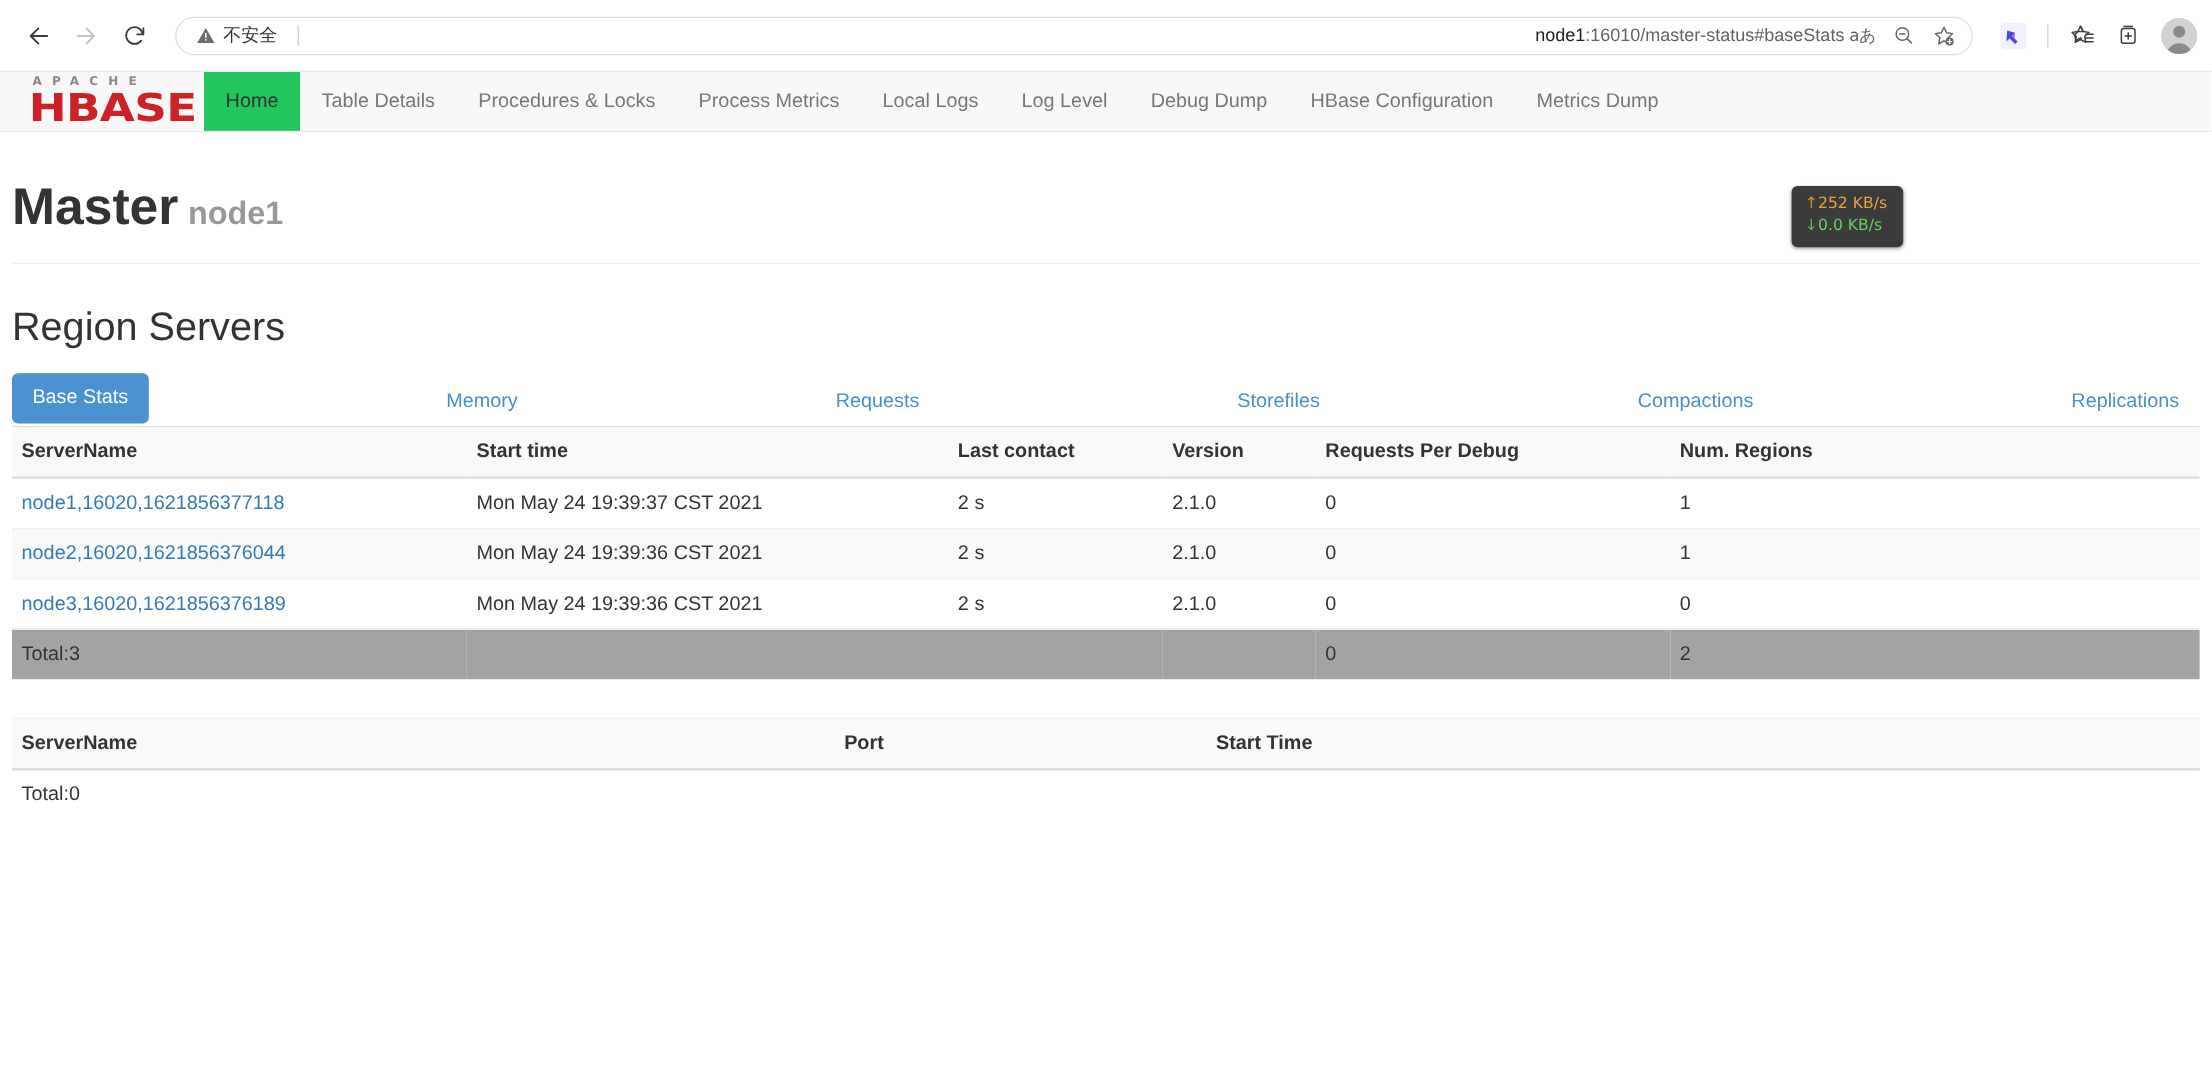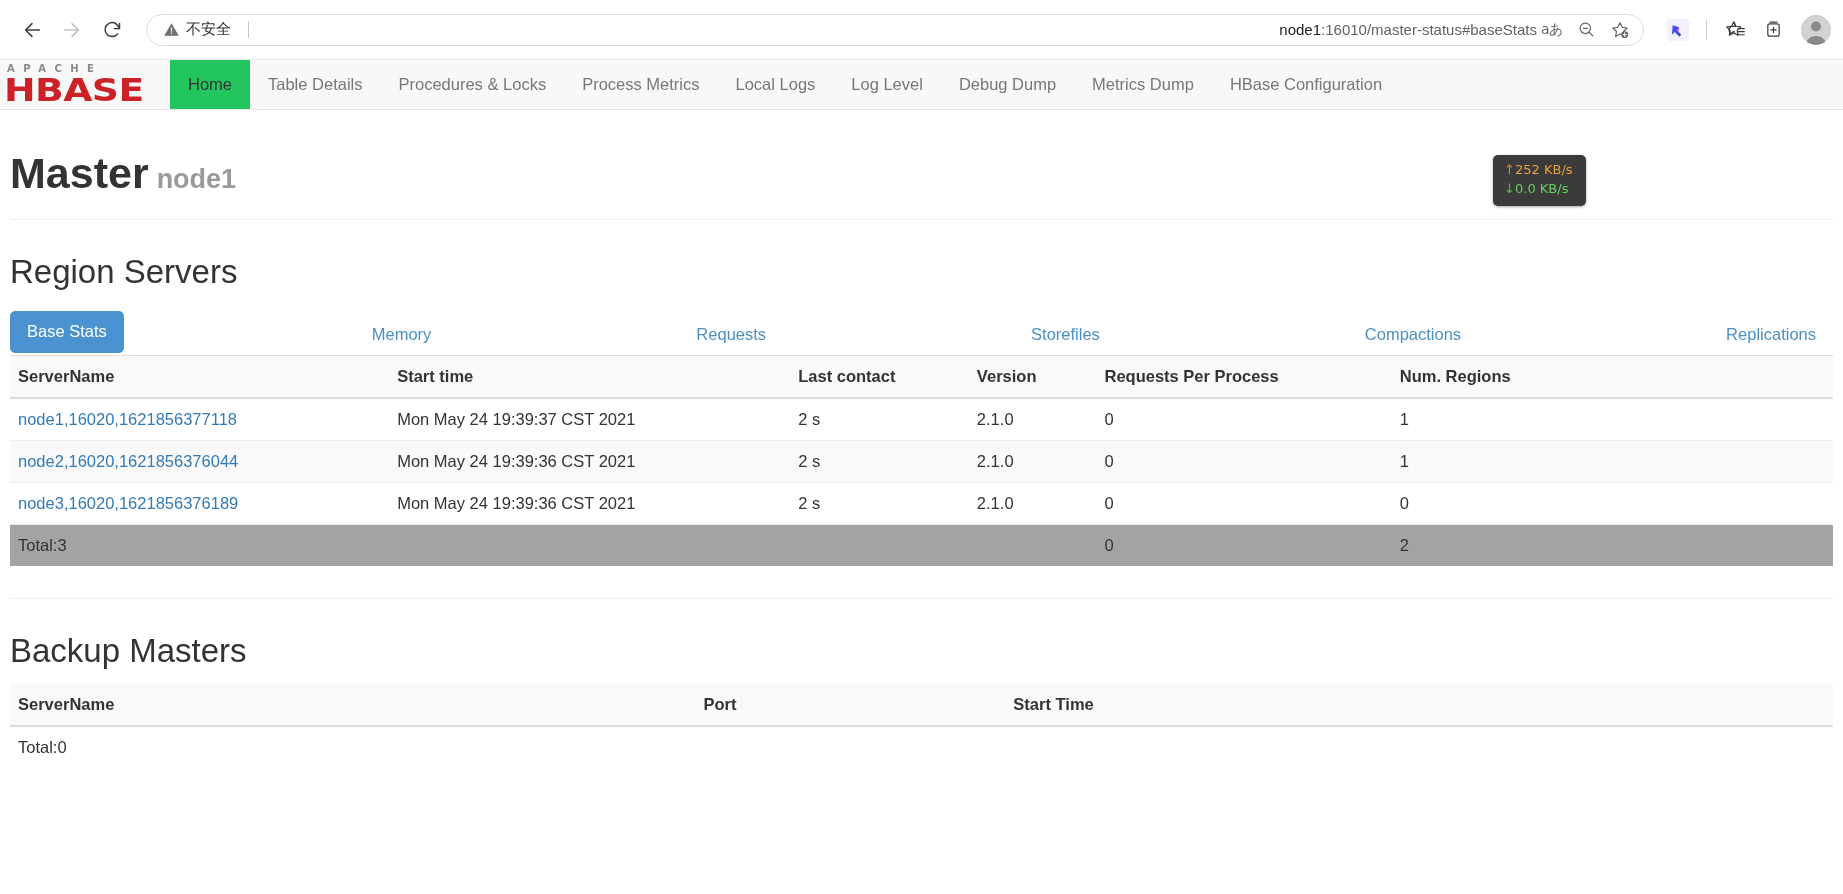--- a/index.html
+++ b/index.html
@@ -96,21 +96,21 @@
   .hb-navbar {
     height: 50px;
     background: #f8f8f8;
     border-bottom: 1px solid #e7e7e7;
     display: flex;
     align-items: stretch;
   }
   .brand {
     width: 170px;
     display: flex; flex-direction: column; justify-content: center;
-    padding-left: 4px;
+    padding-left: 24px;
     background: #f8f8f8;
   }
   .brand-apache {
     font-family: "DejaVu Sans", sans-serif;
     font-size: 10px; font-weight: bold;
     color: #8a8a8a;
     letter-spacing: 8.5px;
     line-height: 1;
     padding-left: 3px;
     margin-bottom: 1px;
@@ -333,22 +333,22 @@
     <div class="brand-hbase">HBASE</div>
   </div>
   <div class="hb-nav-items">
     <div class="hb-nav-item active">Home</div>
     <div class="hb-nav-item">Table Details</div>
     <div class="hb-nav-item">Procedures &amp; Locks</div>
     <div class="hb-nav-item">Process Metrics</div>
     <div class="hb-nav-item">Local Logs</div>
     <div class="hb-nav-item">Log Level</div>
     <div class="hb-nav-item">Debug Dump</div>
+    <div class="hb-nav-item">HBase Configuration</div>
     <div class="hb-nav-item">Metrics Dump</div>
-    <div class="hb-nav-item">HBase Configuration</div>
   </div>
 </div>
 
 <div class="content">
 
   <h1 class="page-title"><span>Master</span><small>node1</small></h1>
   <hr class="hr">
 
   <h2 class="section-title">Region Servers</h2>
 
@@ -366,21 +366,21 @@
     <div class="tab">Replications</div>
   </div>
 
   <table class="hb-table">
     <thead>
       <tr>
         <th class="col-server">ServerName</th>
         <th class="col-start">Start time</th>
         <th class="col-last">Last contact</th>
         <th class="col-ver">Version</th>
-        <th class="col-rps">Requests Per Process</th>
+        <th class="col-rps">Requests Per Debug</th>
         <th class="col-regions">Num. Regions</th>
       </tr>
     </thead>
     <tbody>
       <tr>
         <td><a href="#">node1,16020,1621856377118</a></td>
         <td>Mon May 24 19:39:37 CST 2021</td>
         <td>2 s</td>
         <td>2.1.0</td>
         <td>0</td>
@@ -409,21 +409,20 @@
         <td></td>
         <td>0</td>
         <td>2</td>
       </tr>
     </tbody>
   </table>
 
   <div style="height:32px"></div>
   <hr class="hr">
 
-  <h2 class="section-title">Backup Masters</h2>
 
   <table class="hb-table">
     <thead>
       <tr class="bm-head">
         <th class="bm-col-server">ServerName</th>
         <th class="bm-col-port">Port</th>
         <th class="bm-col-start">Start Time</th>
       </tr>
     </thead>
     <tbody>

